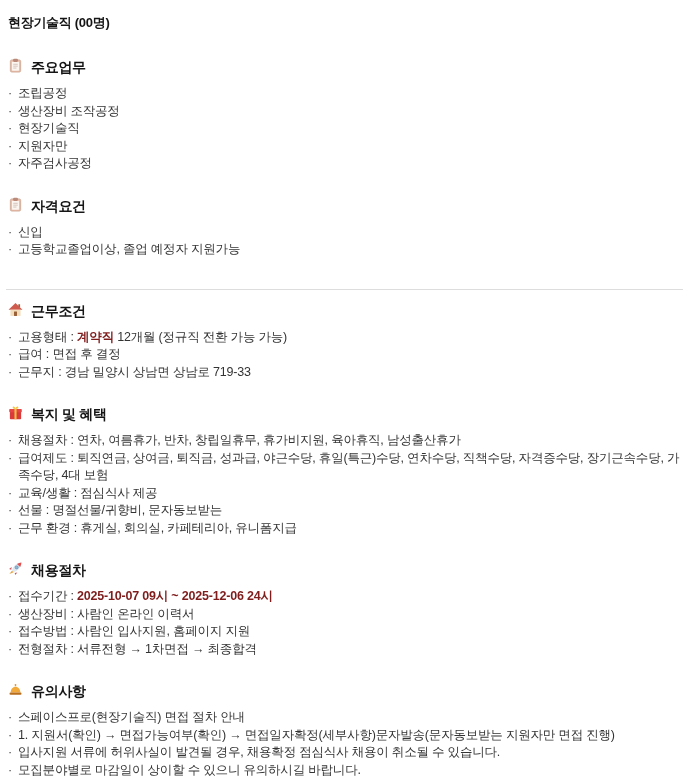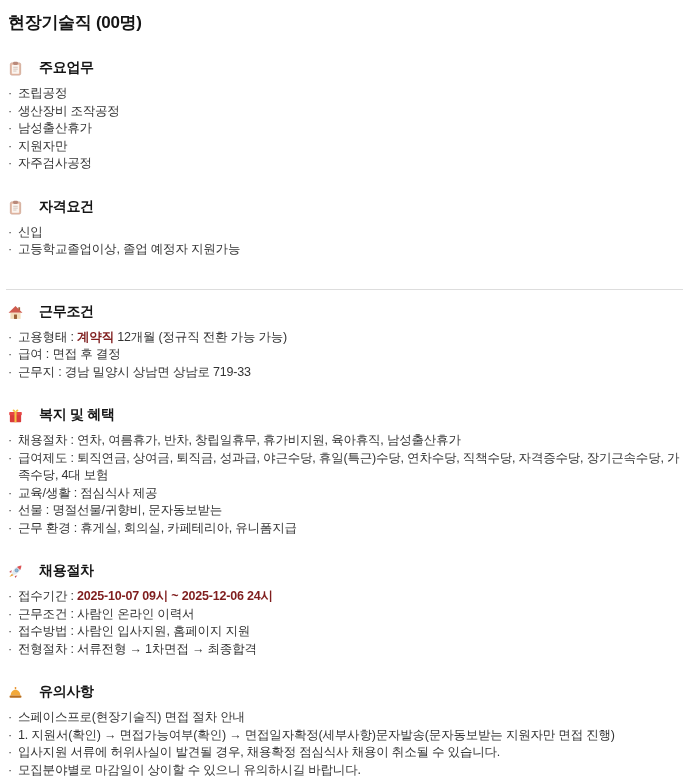--- a/index.html
+++ b/index.html
@@ -7,33 +7,33 @@
     width: 689px;
     height: 778px;
     background: #ffffff;
     font-family: "Liberation Sans", "DejaVu Sans", sans-serif;
     color: #333333;
     overflow: hidden;
   }
   .wrap { padding: 8px 6px 0 8px; }
 
   h1.page-title {
-    font-size: 17px;
+    font-size: 13px;
     font-weight: 700;
     color: #151515;
     margin: 4px 0 0 0;
     line-height: 22px;
     letter-spacing: -0.3px;
   }
 
   .section { margin-top: 24px; }
   .sec-header {
     display: flex;
-    align-items: flex-end;
-    gap: 16px;
+    align-items: flex-start;
+    gap: 8px;
     height: 18px;
   }
   .sec-icon {
     width: 15px;
     height: 15px;
     display: inline-flex;
     flex: 0 0 auto;
   }
   .sec-icon svg { width: 15px; height: 15px; display: block; }
   h2.sec-title {
@@ -93,21 +93,21 @@
           <li>
             <span class="bullet">·</span>
             <span class="txt"><span>조립공정</span></span>
           </li>
           <li>
             <span class="bullet">·</span>
             <span class="txt"><span>생산장비 조작공정</span></span>
           </li>
           <li>
             <span class="bullet">·</span>
-            <span class="txt"><span>남성출산휴가</span></span>
+            <span class="txt"><span>현장기술직</span></span>
           </li>
           <li>
             <span class="bullet">·</span>
             <span class="txt"><span>지원자만</span></span>
           </li>
           <li>
             <span class="bullet">·</span>
             <span class="txt"><span>자주검사공정</span></span>
           </li>
         </ul>
@@ -212,21 +212,21 @@
           </span>
           <h2 class="sec-title">채용절차</h2>
         </div>
         <ul class="item-list">
           <li>
             <span class="bullet">·</span>
             <span class="txt"><span>접수기간 : </span><b>2025-10-07 09시 ~ 2025-12-06 24시</b><span></span></span>
           </li>
           <li>
             <span class="bullet">·</span>
-            <span class="txt"><span>근무조건 : 사람인 온라인 이력서</span></span>
+            <span class="txt"><span>생산장비 : 사람인 온라인 이력서</span></span>
           </li>
           <li>
             <span class="bullet">·</span>
             <span class="txt"><span>접수방법 : 사람인 입사지원, 홈페이지 지원</span></span>
           </li>
           <li>
             <span class="bullet">·</span>
             <span class="txt"><span>전형절차 : 서류전형 → 1차면접 → 최종합격</span></span>
           </li>
         </ul>

